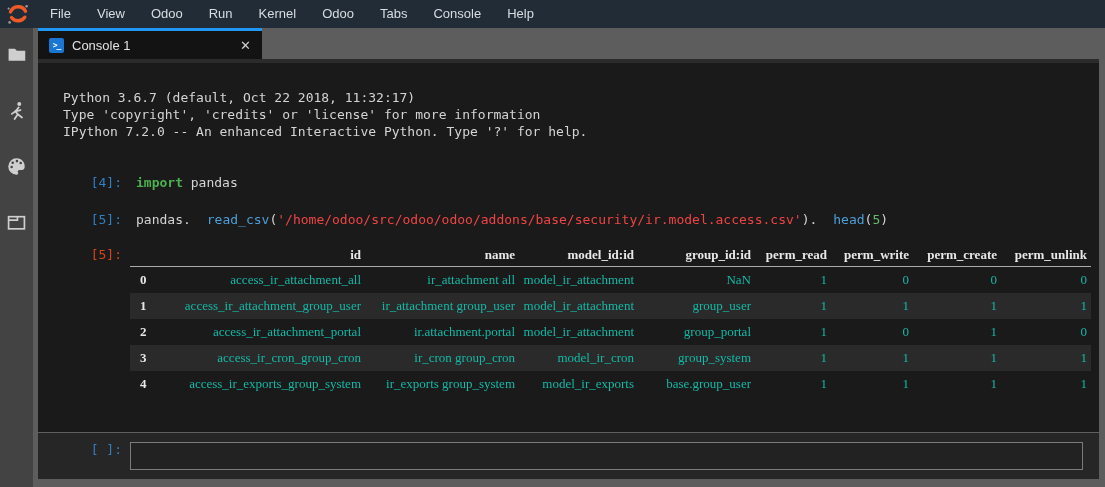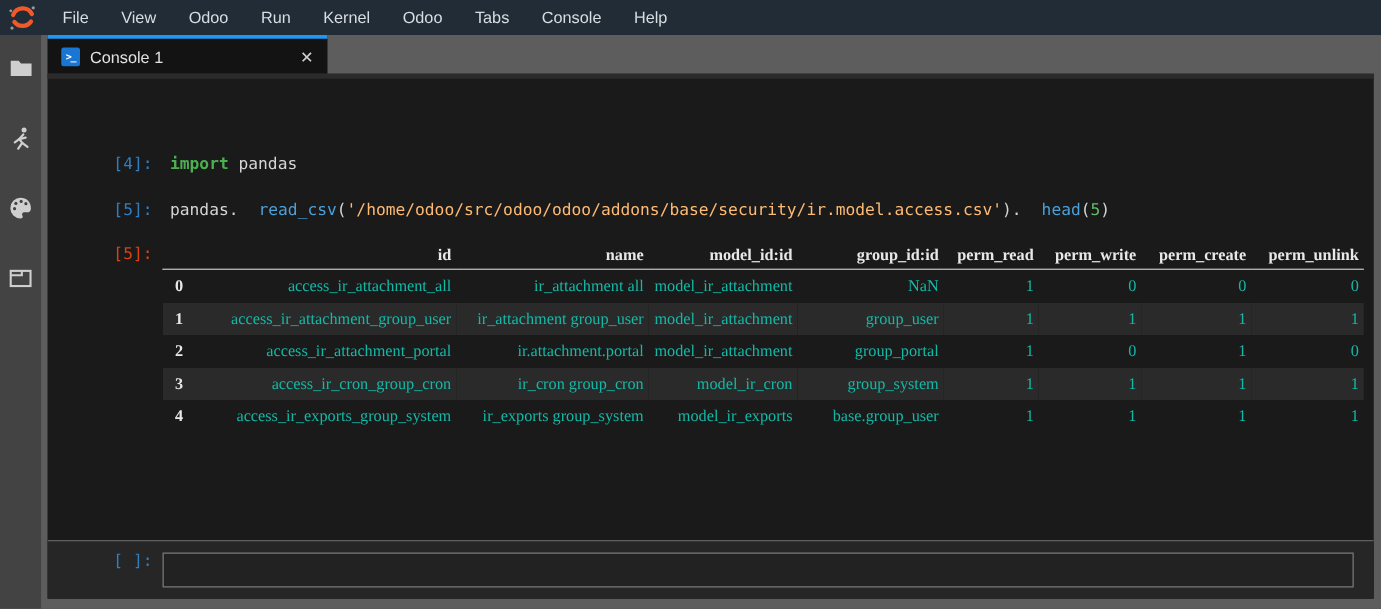--- a/index.html
+++ b/index.html
@@ -33,21 +33,21 @@
   .console-output{flex:1;padding-top:26px;font-family:"DejaVu Sans Mono", monospace;font-size:13px;color:#d4d4d4;overflow:hidden;}
   .banner{padding-left:25px;line-height:17px;white-space:pre;}
   .cell-row{display:flex;align-items:baseline;}
   .prompt{width:84px;flex:0 0 auto;text-align:right;padding-right:8px;white-space:pre;}
   .prompt.in{color:#307fc1;}
   .prompt.out{color:#d84315;}
   .code{padding-left:6px;white-space:pre;}
   .tok-plain{color:#d4d4d4;}
   .tok-keyword{color:#4caf50;font-weight:bold;}
   .tok-function{color:#4d9fd8;margin-left:16px;}
-  .tok-string{color:#fdba74;}
+  .tok-string{color:#ef4444;}
   .tok-number{color:#66bb6a;}
   #cell-4{margin-top:35px;}
   #cell-5{margin-top:22px;}
   .out-row{display:flex;align-items:flex-start;margin-top:16px;}
   .out-row .prompt{line-height:24px;}
 
   
   table.df{border-collapse:collapse;table-layout:fixed;width:915px;font-family:Liberation Serif, serif;font-size:13px;}
   table.df th, table.df td{white-space:nowrap;overflow:hidden;text-align:right;padding:0 4px 0 0;font-weight:normal;vertical-align:middle;}
   table.df thead th{font-weight:bold;color:#e8e8e8;border-bottom:1px solid #ababab;height:23px;}
@@ -132,20 +132,21 @@
     <div class="tabbar">
       <div class="tab">
         <span class="tab-icon">&gt;_</span>
         <span class="tab-label">Console 1</span>
         <span class="tab-close">✕</span>
       </div>
     </div>
 
     <div class="console">
       <div class="console-output">
+        <div class="banner" id="banner"><div>Python 3.6.7 (default, Oct 22 2018, 11:32:17)</div><div>Type 'copyright', 'credits' or 'license' for more information</div><div>IPython 7.2.0 -- An enhanced Interactive Python. Type '?' for help.</div></div>
         <div id="cells">
             <div class="cell-row" id="cell-4">
               <div class="prompt in">[4]:</div>
               <div class="code"><span class="tok-keyword">import</span><span class="tok-plain"> pandas</span></div>
             </div>
             <div class="cell-row" id="cell-5">
               <div class="prompt in">[5]:</div>
               <div class="code"><span class="tok-plain">pandas.</span><span class="tok-function">read_csv</span><span class="tok-plain">(</span><span class="tok-string">'/home/odoo/src/odoo/odoo/addons/base/security/ir.model.access.csv'</span><span class="tok-plain">).</span><span class="tok-function">head</span><span class="tok-plain">(</span><span class="tok-number">5</span><span class="tok-plain">)</span></div>
             </div>
           </div>

